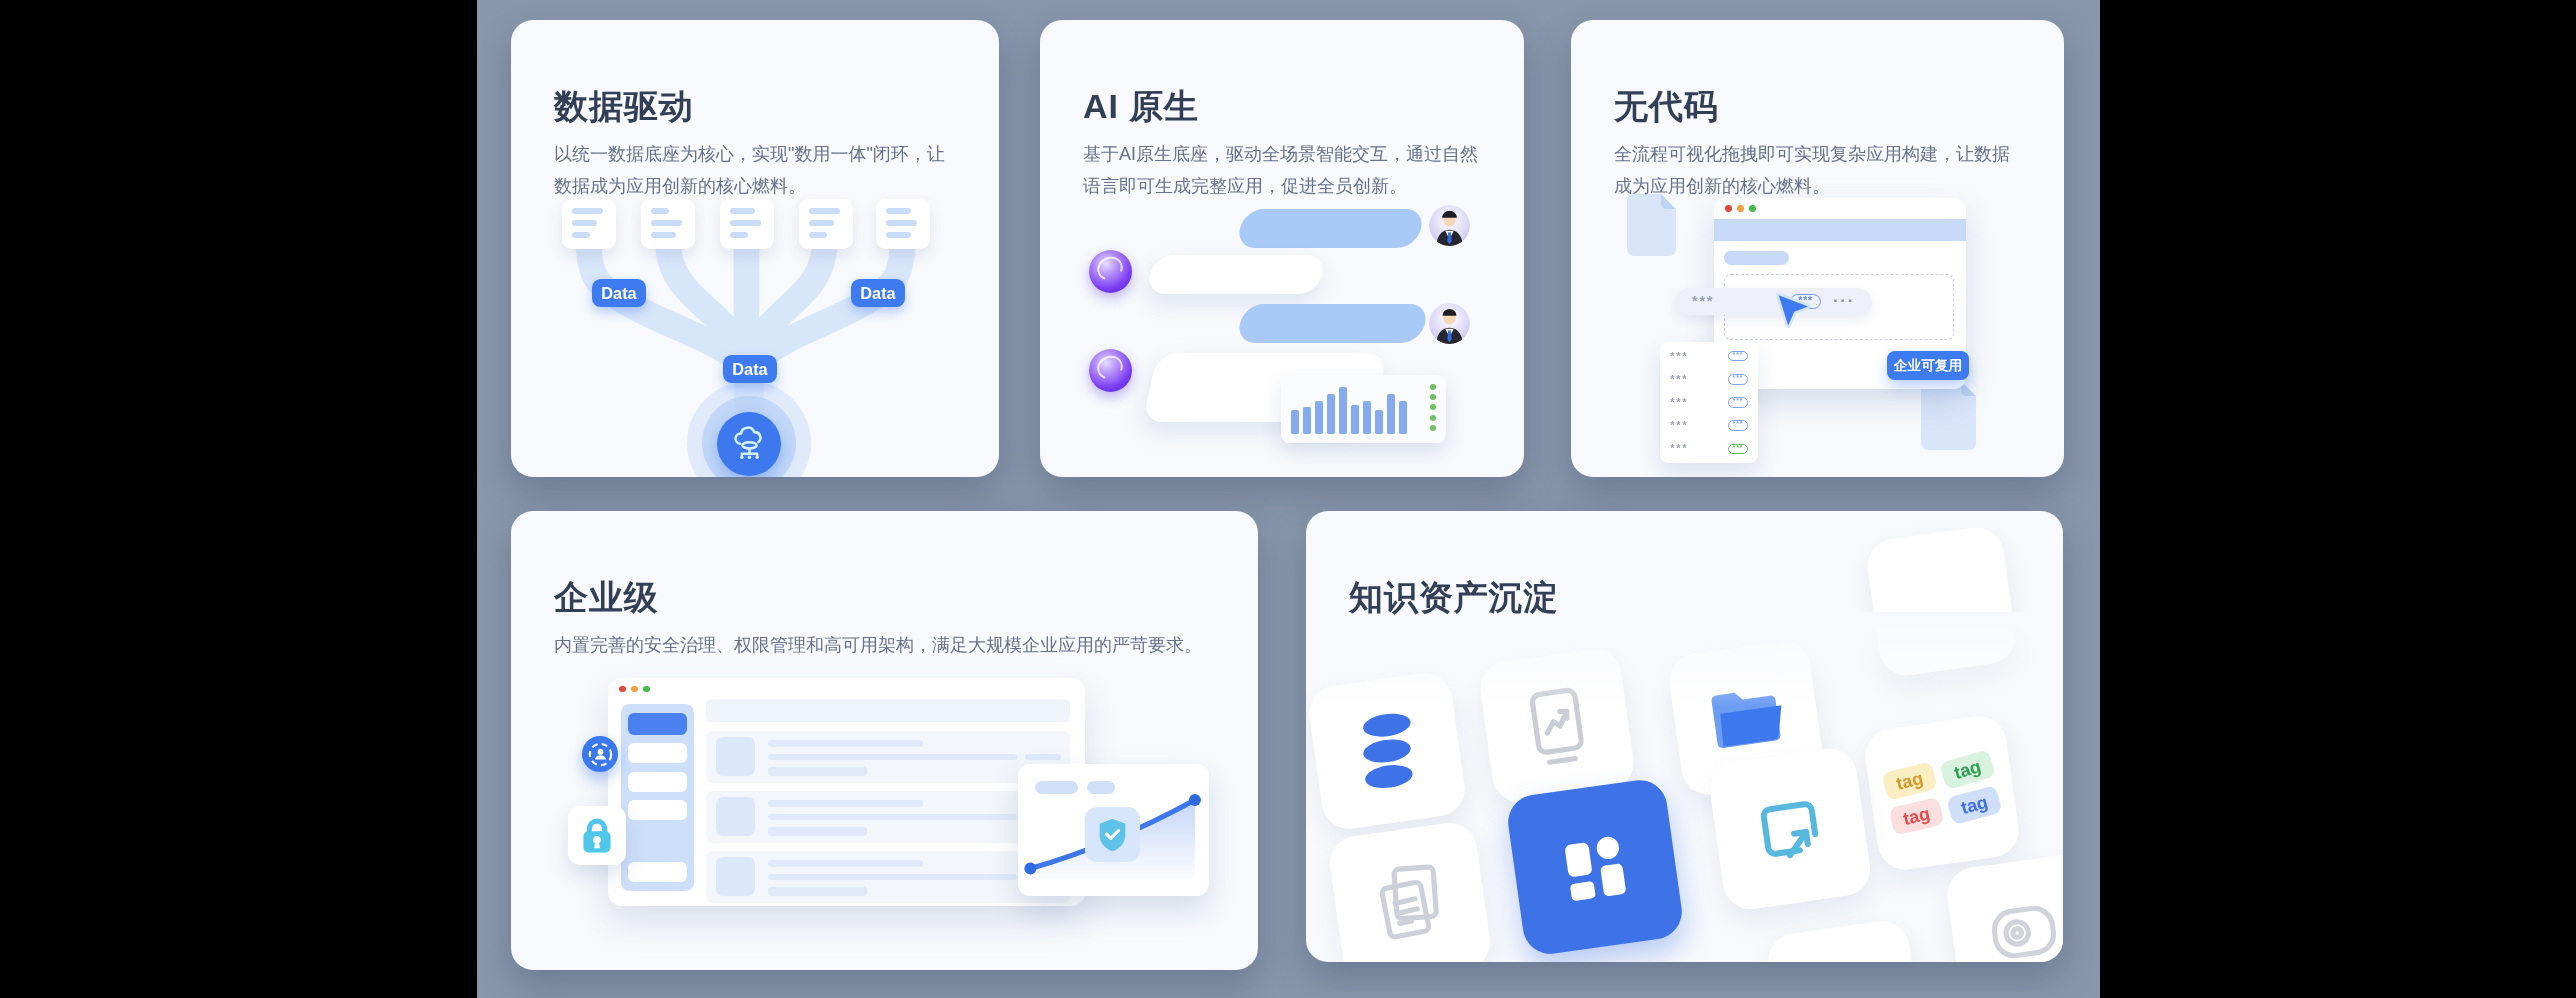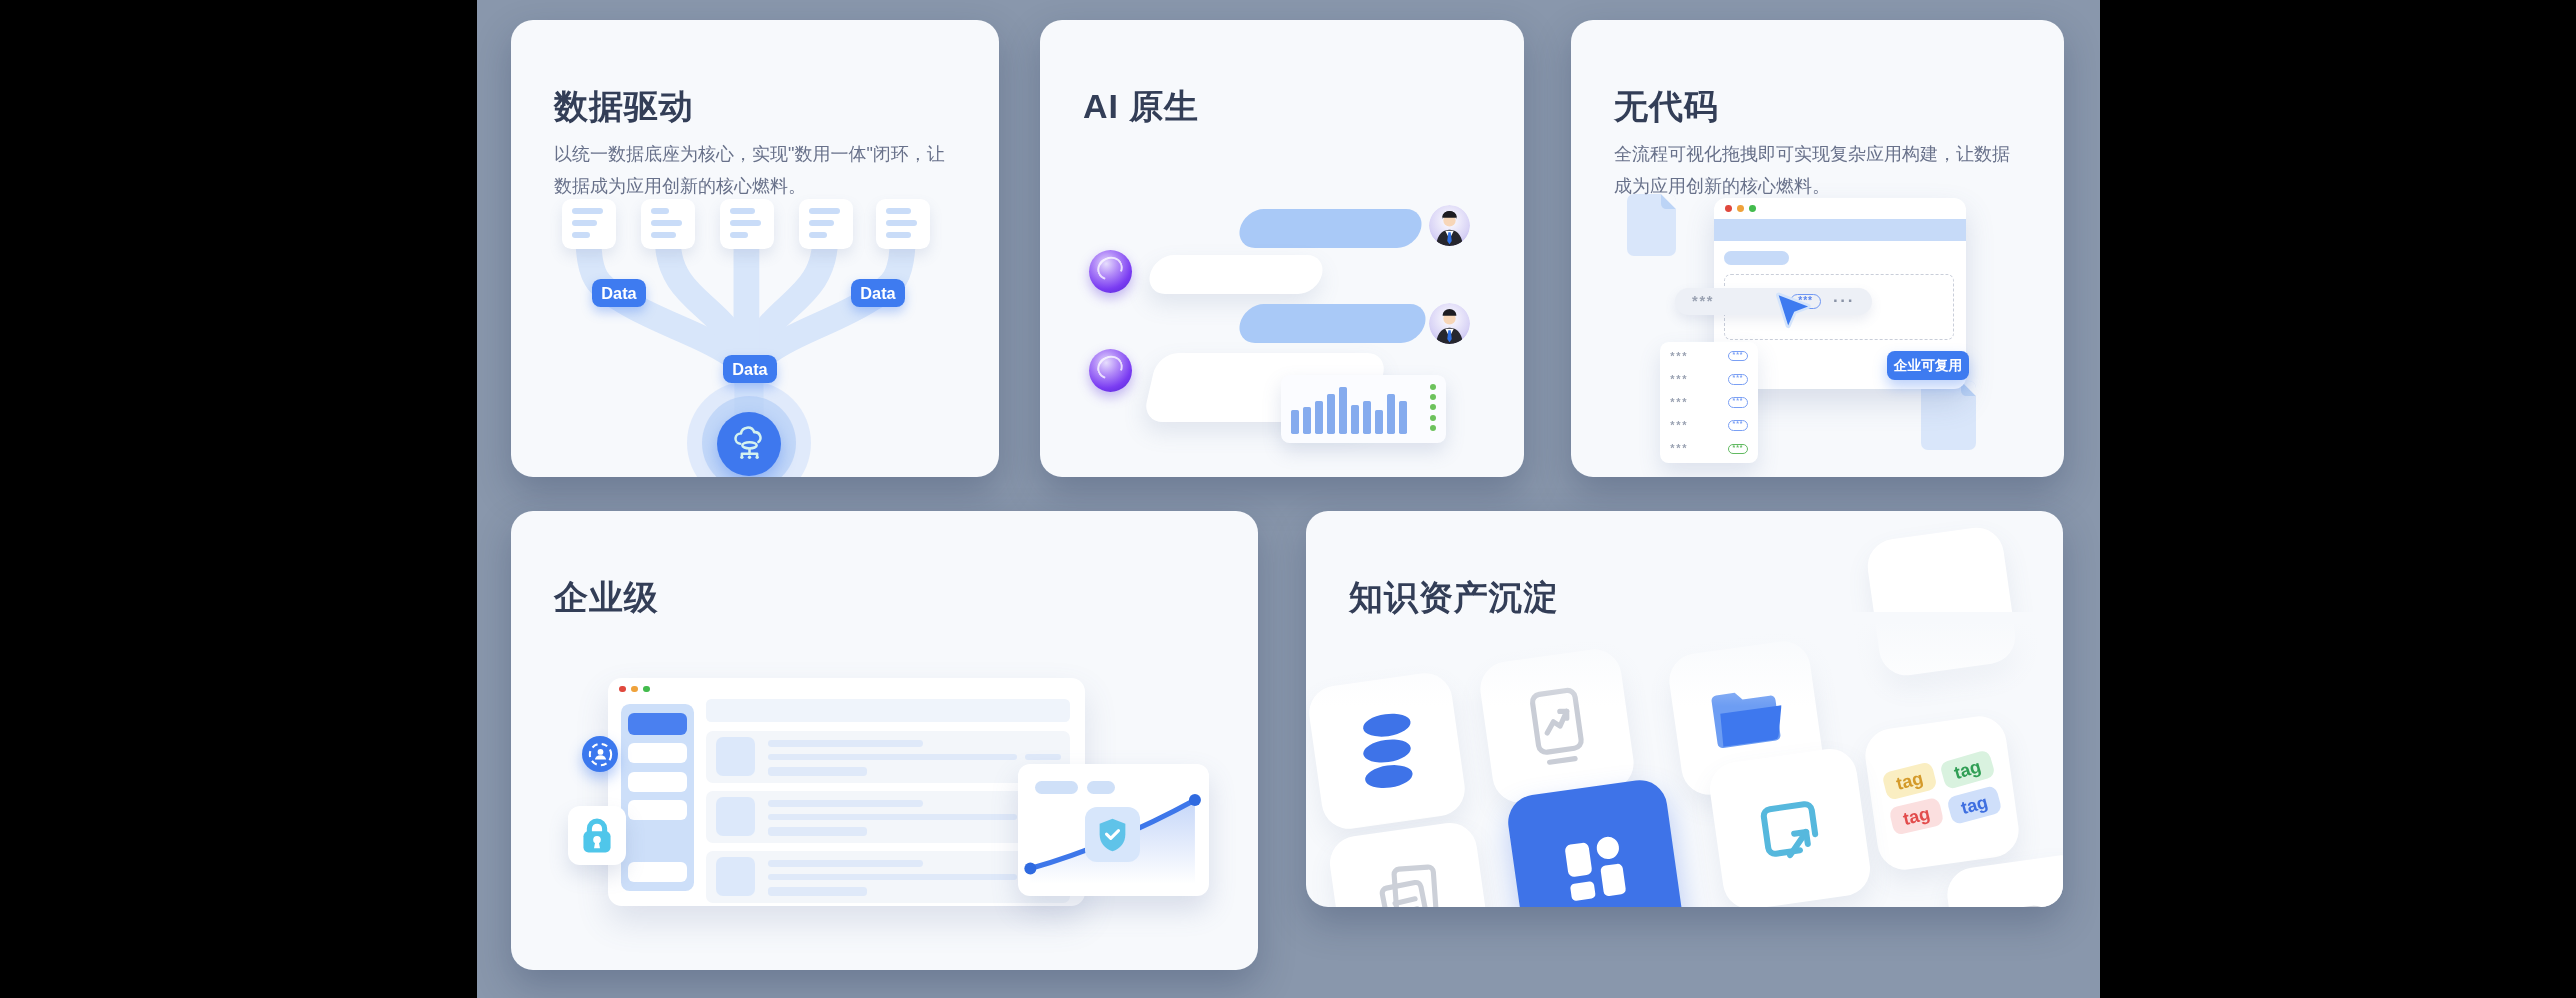--- a/index.html
+++ b/index.html
@@ -5,21 +5,21 @@
   html,body{margin:0;padding:0;background:#000;}
   body{width:2576px;height:999px;position:relative;overflow:hidden;
        font-family:"Liberation Sans","DejaVu Sans",sans-serif;}
   .stage{position:absolute;left:477px;top:0;width:1623px;height:999px;background:#8997ac;}
   .card{position:absolute;background:#f7f9fc;border-radius:22px;
         box-shadow:0 15.5px 36px rgba(25,40,75,.25);overflow:hidden;}
   #card-data{left:34px;top:20px;width:488px;height:457px;}
   #card-ai{left:563px;top:20px;width:484px;height:457px;}
   #card-nocode{left:1094px;top:20px;width:493px;height:457px;}
   #card-ent{left:34px;top:511px;width:747px;height:459px;}
-  #card-know{left:829px;top:511px;width:757px;height:396px;}
+  #card-know{left:829px;top:511px;width:757px;height:451px;}
   .card-title{position:absolute;left:43px;top:36px;font-size:34px;font-weight:600;
               color:#333e57;letter-spacing:0.9px;z-index:9;}
   .card-desc{position:absolute;left:43px;top:100px;font-size:18px;line-height:32px;
              color:#68718a;width:408px;z-index:9;}
   .wide .card-desc{width:678px;}
 
   
   .c1-art{position:absolute;inset:0;}
   .stream-svg{position:absolute;left:0;top:0;z-index:1;}
   .doc-tile{position:absolute;top:179px;width:54px;height:50px;background:#fff;border-radius:9.4px;
@@ -188,20 +188,21 @@
           <circle cx="14" cy="38" r="2" fill="#d4f2ef"></circle>
           <circle cx="23" cy="38" r="2" fill="#d4f2ef"></circle>
           <circle cx="32" cy="38" r="2" fill="#d4f2ef"></circle>
         </svg>
       </div>
     </div>
   </section>
 
   <section class="card" id="card-ai">
     <h2 class="card-title">AI 原生</h2>
+    <p class="card-desc">基于AI原生底座，驱动全场景智能交互，通过自然语言即可生成完整应用，促进全员创新。</p>
     <div>
       <div class="bubble bb" style="left:200px;top:189px;width:181px;height:39px"></div>
       <div class="avatar" style="left:389px;top:185px">
         <svg width="41" height="41" viewBox="0 0 48 48">
           <defs>
             <radialGradient id="uav" cx="50%" cy="38%" r="70%">
               <stop offset="0%" stop-color="#ffffff"></stop>
                 <stop offset="70%" stop-color="#d9d4f6"></stop>
                 <stop offset="100%" stop-color="#bfb7ee"></stop>
             </radialGradient>
@@ -306,20 +307,21 @@
         <div class="panel-row">
           <span class="stars">***</span>
           <span class="mini-pill green">***</span>
         </div>
       </div>
     </div>
   </section>
 
   <section class="card wide" id="card-ent">
     <h2 class="card-title">企业级</h2>
+    <p class="card-desc">内置完善的安全治理、权限管理和高可用架构，满足大规模企业应用的严苛要求。</p>
     <div>
       <div class="c4-window">
         <div class="titlebar" style="height:22px">
           <span class="tdot td-r"></span>
           <span class="tdot td-y"></span>
           <span class="tdot td-g"></span>
         </div>
         <div class="c4-sidebar">
           <div class="sb-active"></div>
           <div class="sb-item"></div>

